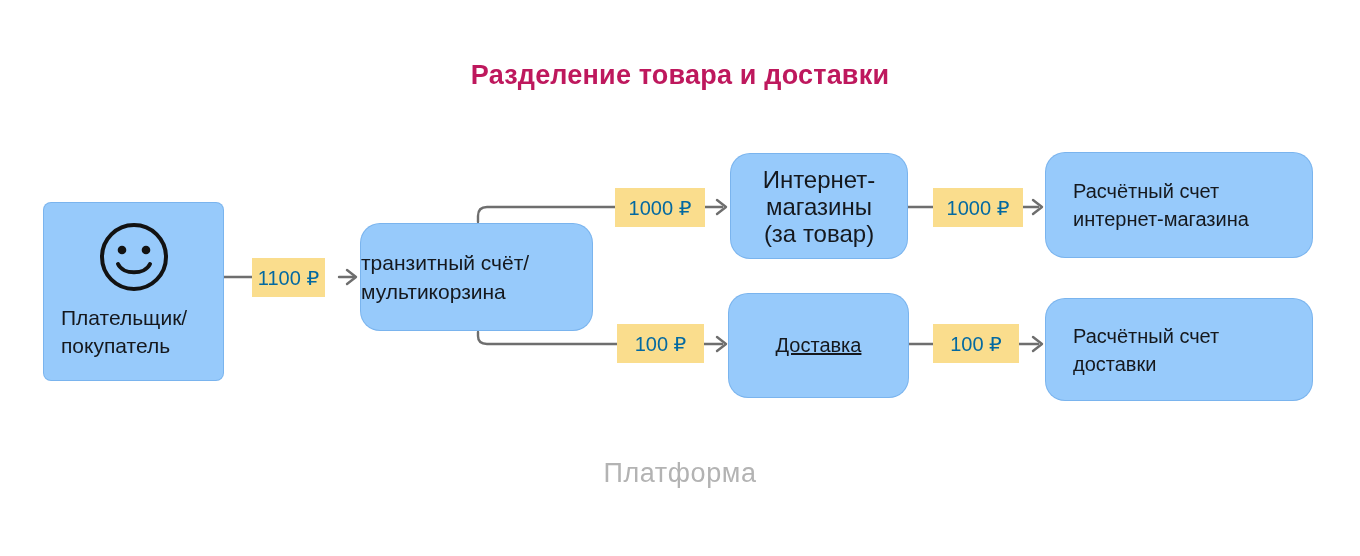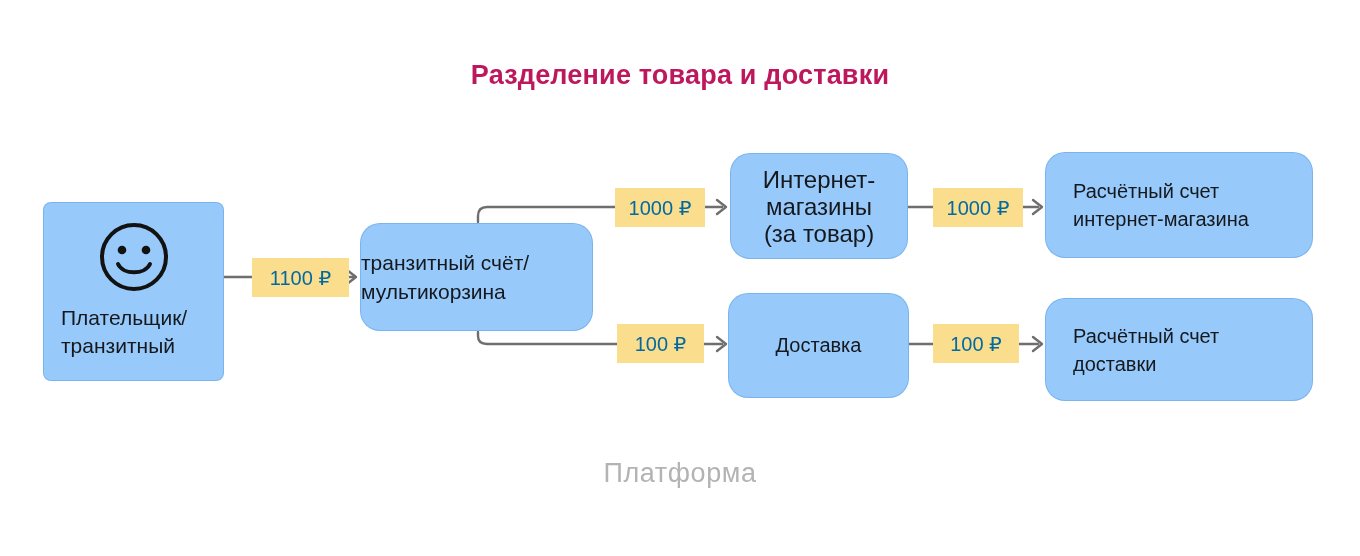--- a/index.html
+++ b/index.html
@@ -26,31 +26,31 @@
   .box .line { white-space:nowrap; }
   .payer {
     left:43px; top:202px; width:181px; height:179px;
     border-radius:8px; justify-content:flex-start;
     padding:16px 16px 20px 17px; font-size:21px; line-height:28px;
   }
   .payer .face-wrap { align-self:center; margin-top:2px; line-height:0; }
   .payer .labels { margin-top:auto; }
   .transit  { left:360px; top:223px; width:233px; height:108px; }
   .shop     { left:730px; top:153px; width:178px; height:106px; align-items:center; text-align:center; font-size:24px; line-height:27px; }
-  .delivery { left:728px; top:293px; width:181px; height:105px; align-items:center; text-align:center; font-size:20px; }
+  .delivery { left:728px; top:293px; width:181px; height:105px; align-items:center; text-align:center; font-size:20px;text-decoration:underline; }
   .acct-shop     { left:1045px; top:152px; width:268px; height:106px; padding-left:27px; font-size:20px; line-height:28px; }
   .acct-delivery { left:1045px; top:298px; width:268px; height:103px; padding-left:27px; font-size:20px; line-height:28px; }
   .badge {
     position:absolute;
     background:var(--badge-yellow,#FADD8D);
     border-radius:0;
     display:flex; align-items:center; justify-content:center;
     font-size:20px; color:#0369a1; white-space:nowrap;
   }
-  .badge-1100     { left:252px; top:258px; width:97px; height:39px; }
+  .badge-1100     { left:252px; top:258px; width:73px; height:39px; }
   .badge-1000-a   { left:615px; top:188px; width:90px; height:39px; }
   .badge-1000-b   { left:933px; top:188px; width:90px; height:39px; }
   .badge-100-a    { left:617px; top:324px; width:87px; height:39px; }
   .badge-100-b    { left:933px; top:324px; width:86px; height:39px; }
   svg.wires { position:absolute; left:0; top:0; pointer-events:none; }
   .edge {
     stroke:var(--line-gray,#6E6E6E); stroke-width:2.4; fill:none;
     stroke-linecap:round; stroke-linejoin:round;
   }
   .smiley { stroke:#121212; fill:none; stroke-width:4; stroke-linecap:round; }
@@ -90,21 +90,21 @@
     <div class="face-wrap">
       <svg width="72" height="72" viewBox="0 0 72 72">
         <circle class="smiley" cx="36" cy="36" r="32"></circle>
         <circle class="smiley-eye" cx="24" cy="29" r="4.3"></circle>
         <circle class="smiley-eye" cx="48" cy="29" r="4.3"></circle>
         <path class="smiley" d="M20 43 C 25 54, 47 54, 52 43"></path>
       </svg>
     </div>
     <div class="labels">
       <div class="line">Плательщик/</div>
-      <div class="line">транзитный</div>
+      <div class="line">покупатель</div>
     </div>
   </div>
 
   <div class="box transit">
     <div class="line">транзитный счёт/</div>
     <div class="line">мультикорзина</div>
   </div>
 
   <div class="box shop">
     <div class="line">Интернет-</div>

